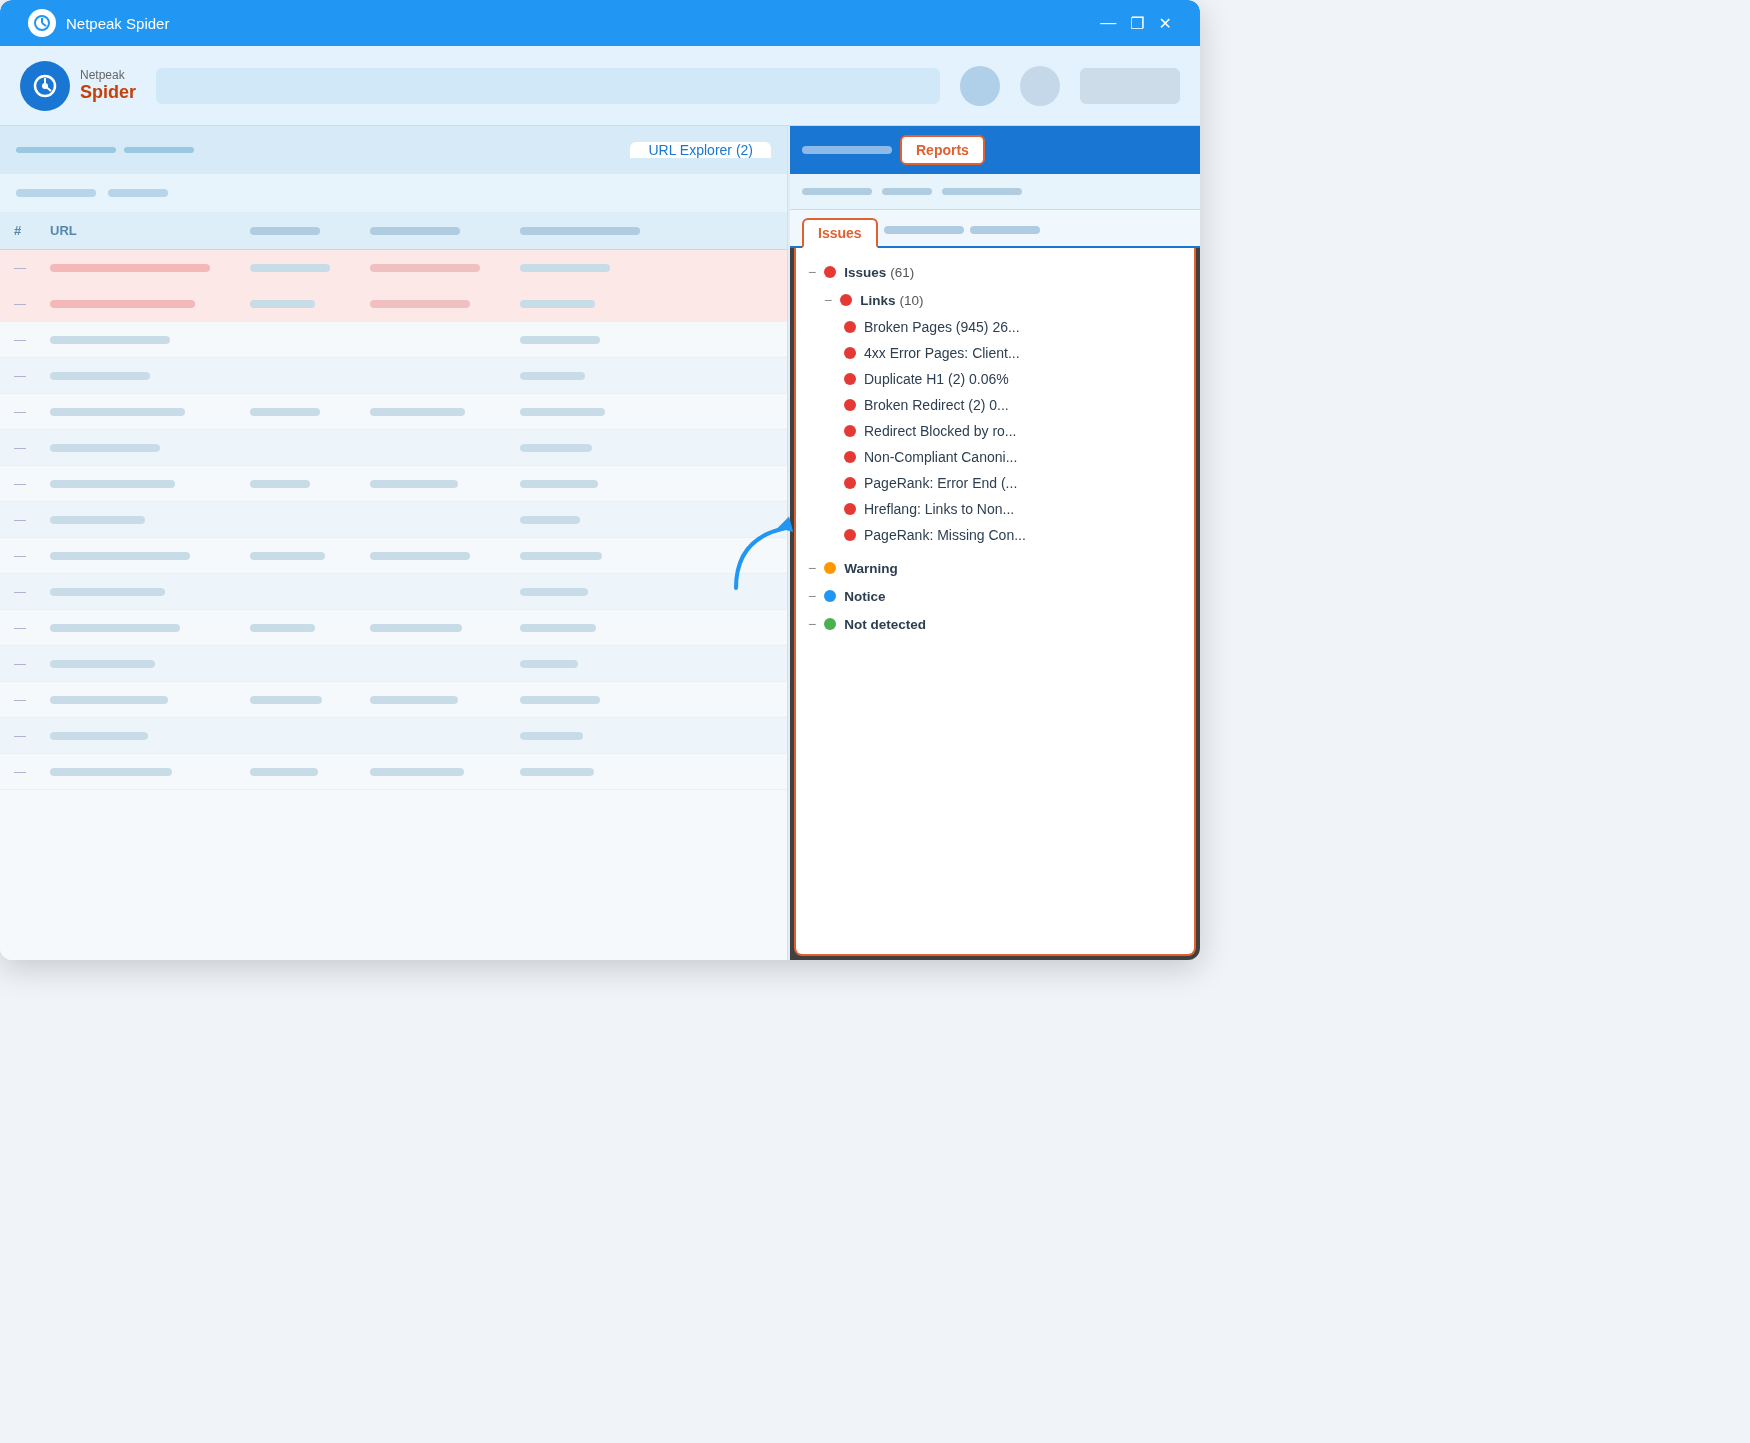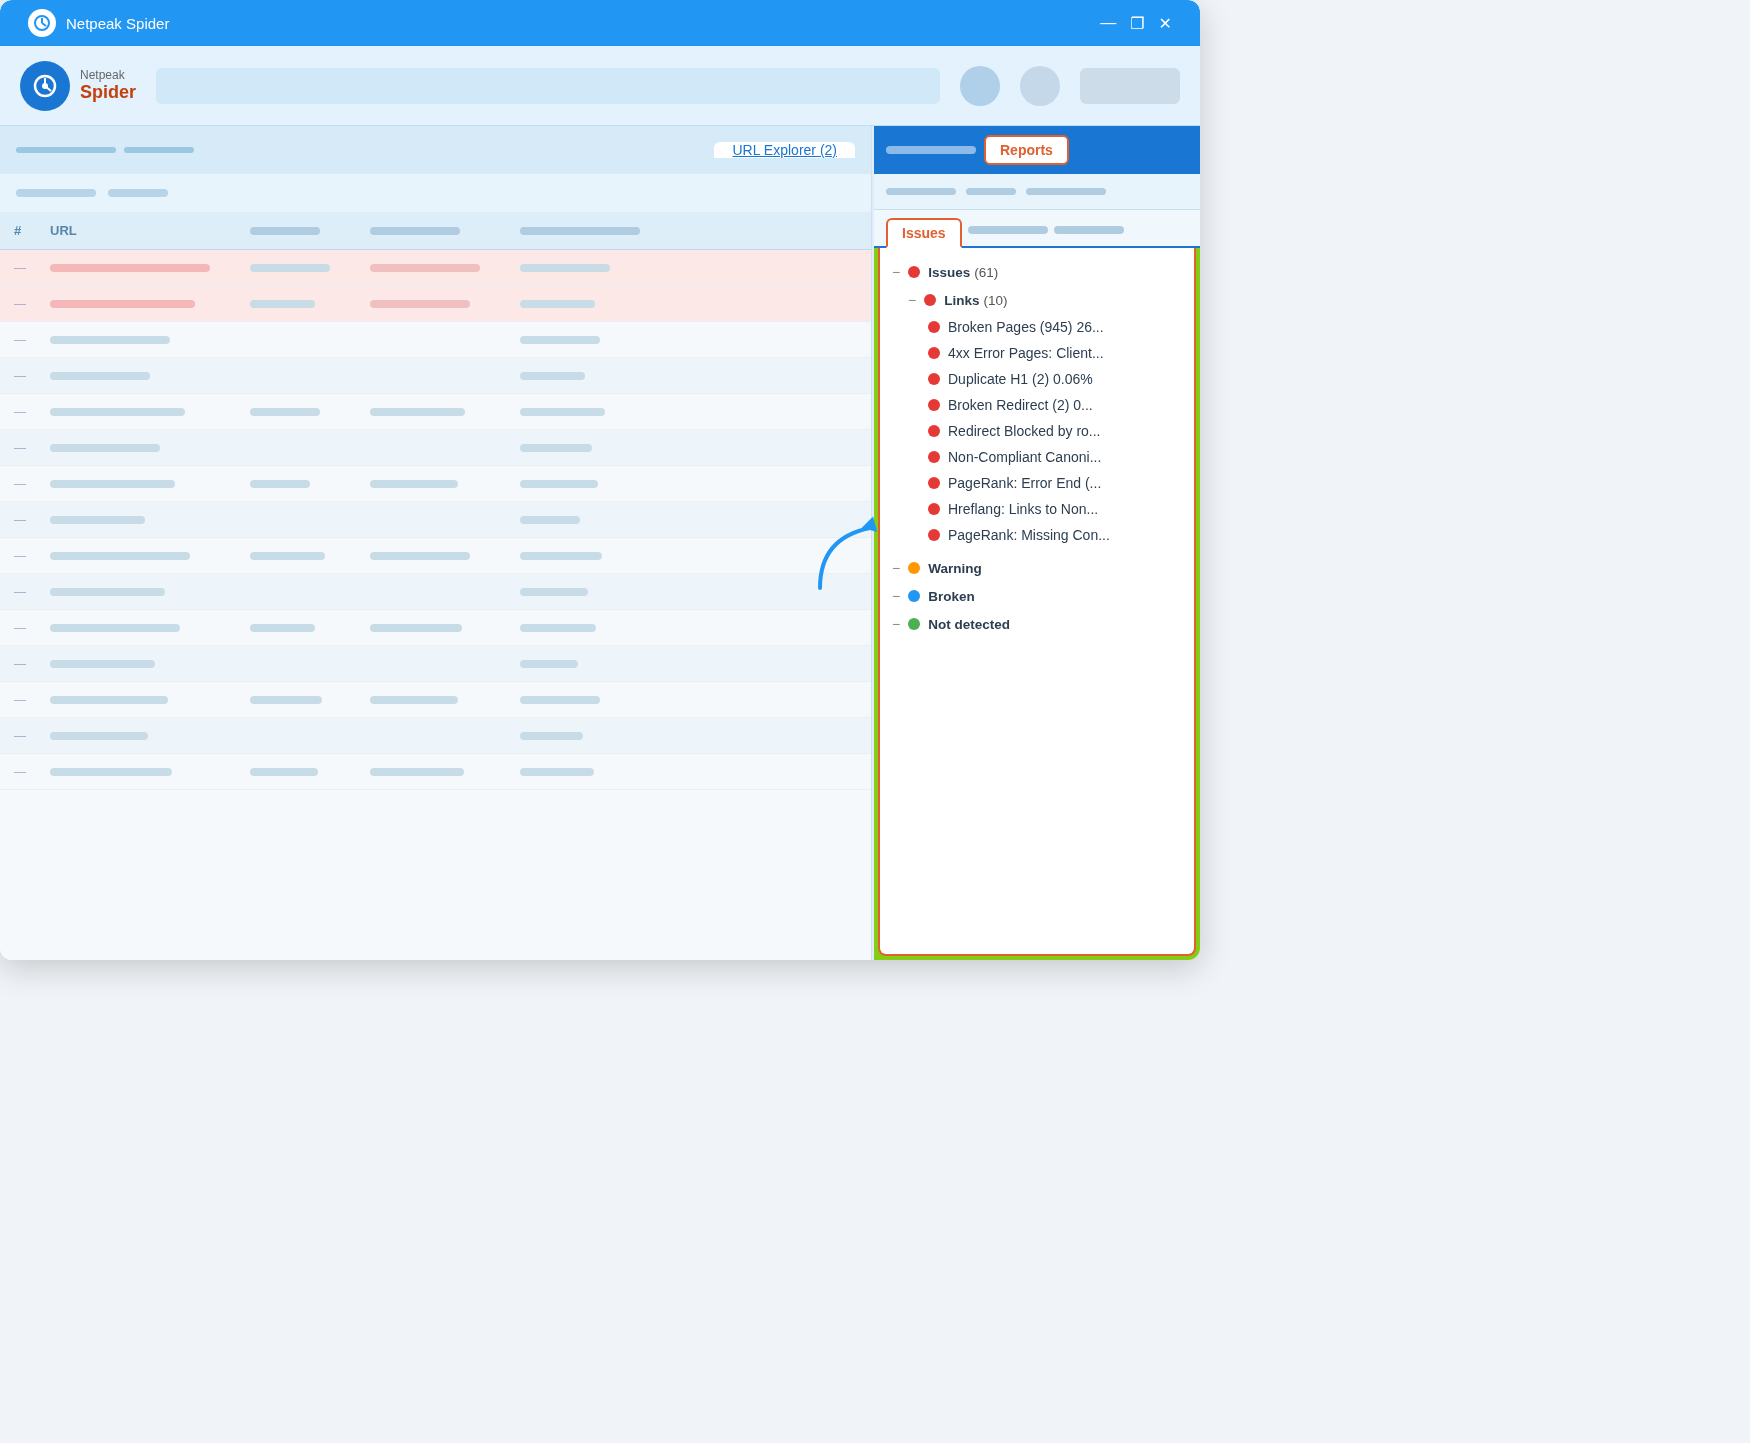--- a/index.html
+++ b/index.html
@@ -131,21 +131,20 @@
       width: 70px;
     }
     .tab-active {
       background: white;
       border-radius: 6px 6px 0 0;
       padding: 0 18px;
       color: #1976d2;
       font-size: 14px;
       font-weight: 500;
       margin-left: auto;
-      text-decoration: underline;
     }
 
     
     .filter-bar {
       background: #e8f4fc;
       height: 38px;
       display: flex;
       align-items: center;
       padding: 0 16px;
       gap: 12px;
@@ -206,24 +205,24 @@
     .cell-bar-red {
       height: 8px; border-radius: 4px; background: #f5b8b8;
     }
     .cell-bar-pink {
       height: 8px; border-radius: 4px; background: #f0c0c0;
     }
     .dash { color: #aac; font-size: 12px; }
 
     
     .right-panel {
-      width: 328px;
+      width: 412px;
       display: flex;
       flex-direction: column;
-      background: #84cc16;
+      background: #404040;
       border-left: 2px solid #e0ecf8;
     }
 
     
     .right-top-tabs {
       background: #1976d2;
       height: 48px;
       display: flex;
       align-items: center;
       padding: 0 12px;
@@ -736,21 +735,21 @@
 
       <div class="issue-row" style="margin-top:6px;">
         <span class="expand-dash">−</span>
         <div class="dot dot-orange"></div>
         <span class="issue-label">Warning</span>
       </div>
 
       <div class="issue-row">
         <span class="expand-dash">−</span>
         <div class="dot dot-blue"></div>
-        <span class="issue-label">Broken</span>
+        <span class="issue-label">Notice</span>
       </div>
 
       <div class="issue-row">
         <span class="expand-dash">−</span>
         <div class="dot dot-green"></div>
         <span class="issue-label">Not detected</span>
       </div>
 
     </div>
   </div>

